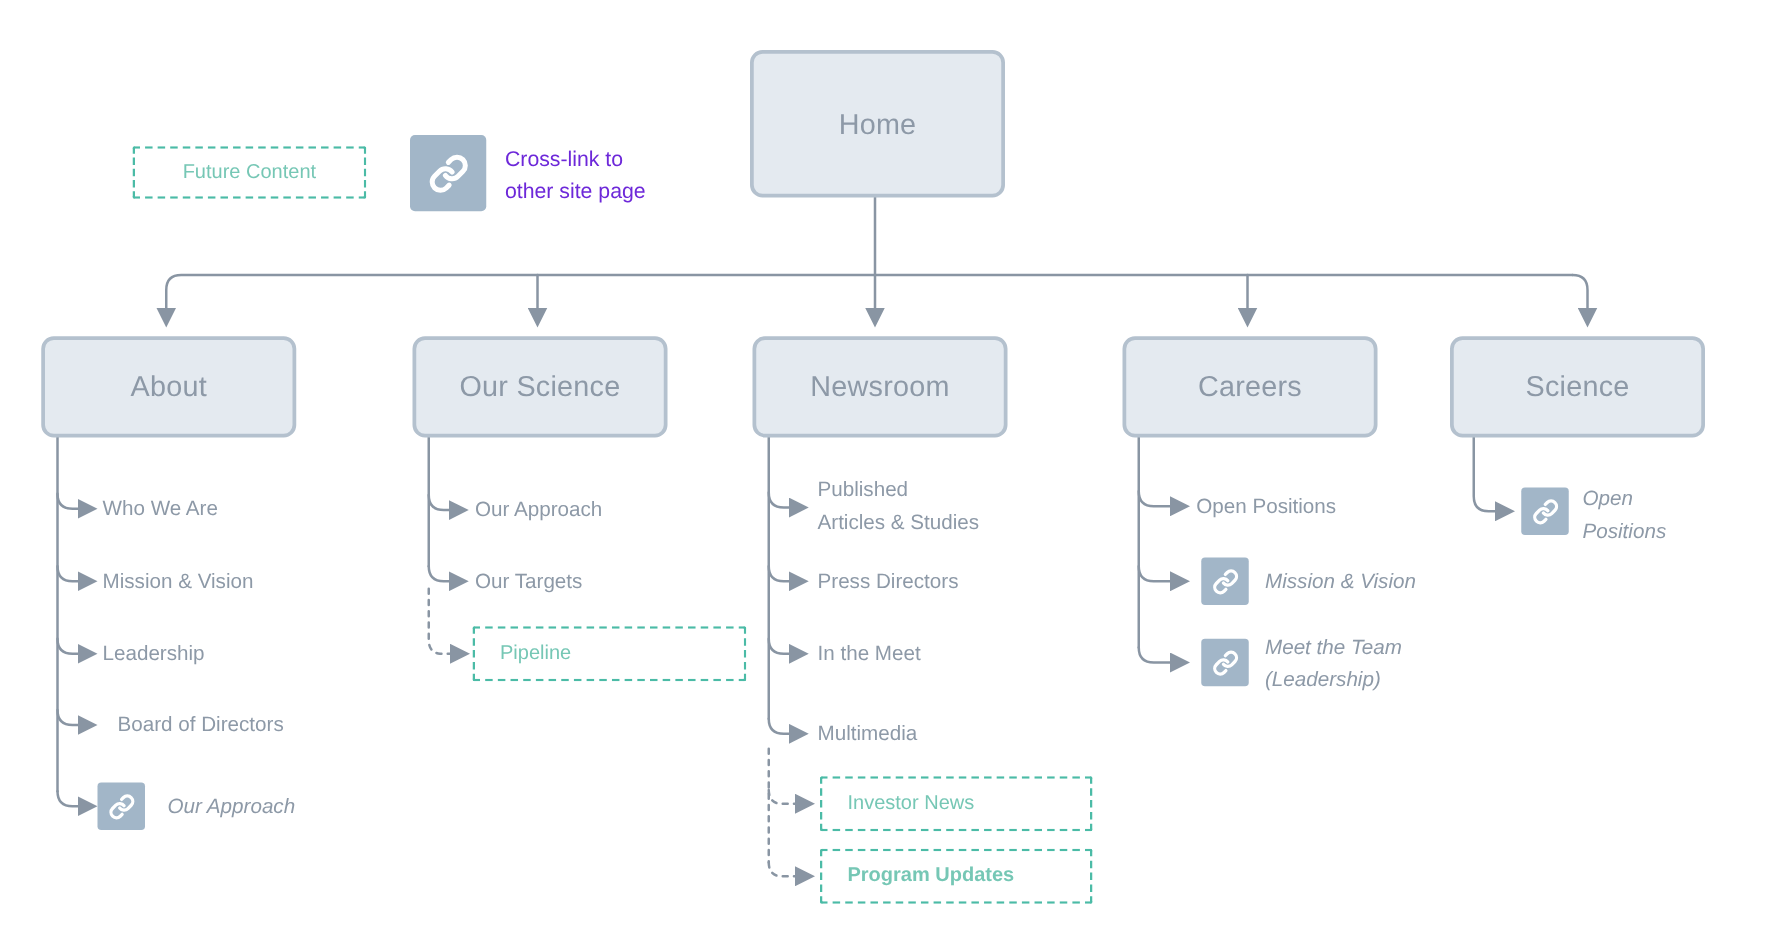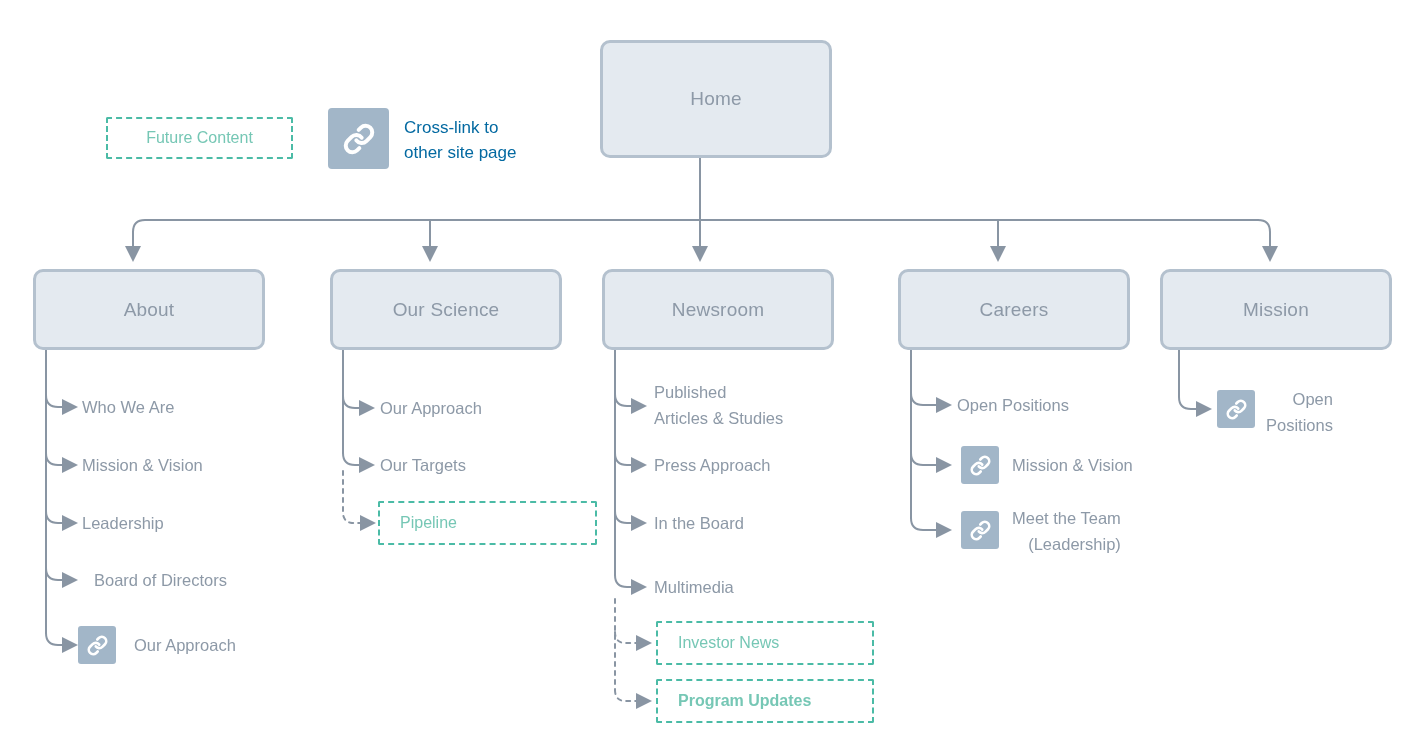--- a/index.html
+++ b/index.html
@@ -2,42 +2,42 @@
 <html><head>
 <meta charset="utf-8">
 <style>
   html,body{margin:0;padding:0;background:#fff;}
   .canvas{
     position:relative;width:1417px;height:742px;background:#ffffff;overflow:hidden;
     font-family:"Liberation Sans","DejaVu Sans",sans-serif;
   }
   svg.wires{position:absolute;left:0;top:0;width:1417px;height:742px;}
   .node{
-    position:absolute;width:232px;box-sizing:border-box;
+    position:absolute;width:204px;box-sizing:border-box;
     background:#e4eaf0;border:3px solid #b4c1ce;border-radius:10px;
     display:flex;align-items:center;justify-content:center;
-    color:#8d99a7;font-size:19px;letter-spacing:.2px;
+    color:#8d99a7;font-size:23px;letter-spacing:.2px;
   }
   .item{
     position:absolute;color:#8d99a7;font-size:16.5px;line-height:26px;
     white-space:pre-line;transform:translateY(-50%);
   }
-  .item.it{text-align:right;}
+  .item.it{font-style:italic;}
   .future-box{
     position:absolute;box-sizing:border-box;border:2px dashed #4bbba6;border-radius:2px;
     display:flex;align-items:center;padding-left:20px;
     color:#76c7b5;font-size:16px;
   }
   .future-box.centered{justify-content:center;padding-left:0;}
   .chip{
     position:absolute;background:#a2b6c8;border-radius:3px;
     display:flex;align-items:center;justify-content:center;
   }
   .legend-text{
-    position:absolute;color:#0369a1;font-size:17px;line-height:25px;
+    position:absolute;color:#6d28d9;font-size:17px;line-height:25px;
     white-space:pre-line;transform:translateY(-50%);
   }
 </style>
 </head>
 <body>
 
 <div class="canvas">
 
   <svg class="wires" viewBox="0 0 1417 742">
     <defs>
@@ -105,21 +105,21 @@
   <div class="node" style="left:330px;top:269px;height:81px;">
     <span>Our Science</span>
   </div>
   <div class="node" style="left:898px;top:269px;height:81px;">
     <span>Careers</span>
   </div>
   <div class="node" style="left:602px;top:269px;height:81px;">
     <span>Newsroom</span>
   </div>
   <div class="node" style="left:1160px;top:269px;height:81px;">
-    <span>Mission</span>
+    <span>Science</span>
   </div>
 
   <div class="item" style="left:82px;top:407px;">Who We Are</div>
   <div class="item" style="left:82px;top:465px;">Mission &amp; Vision</div>
   <div class="item" style="left:82px;top:523px;">Leadership</div>
   <div class="item" style="left:82px;top:580px;margin-left:12px;">Board of Directors</div>
   <div class="chip" style="left:78px;top:626px;width:38px;height:38px;">
     <svg viewBox="0 0 24 24" width="21" height="21" fill="none" stroke="#ffffff" stroke-width="3" stroke-linecap="round" stroke-linejoin="round">
       <path d="M10 13a5 5 0 0 0 7.54.54l3-3a5 5 0 0 0-7.07-7.07l-1.72 1.71"></path>
       <path d="M14 11a5 5 0 0 0-7.54-.54l-3 3a5 5 0 0 0 7.07 7.07l1.71-1.71"></path>
@@ -128,22 +128,22 @@
   <div class="item it" style="left:134px;top:645px;">Our Approach</div>
 
   <div class="item" style="left:380px;top:408px;">Our Approach</div>
   <div class="item" style="left:380px;top:465px;">Our Targets</div>
   <div class="future-box" style="left:378px;top:501px;width:219px;height:44px;">
     <span>Pipeline</span>
   </div>
 
   <div class="item" style="left:654px;top:405px;">Published
 Articles &amp; Studies</div>
-  <div class="item" style="left:654px;top:465px;">Press Approach</div>
-  <div class="item" style="left:654px;top:523px;">In the Board</div>
+  <div class="item" style="left:654px;top:465px;">Press Directors</div>
+  <div class="item" style="left:654px;top:523px;">In the Meet</div>
   <div class="item" style="left:654px;top:587px;">Multimedia</div>
   <div class="future-box" style="left:656px;top:621px;width:218px;height:44px;">
     <span>Investor News</span>
   </div>
   <div class="future-box" style="left:656px;top:679px;width:218px;height:44px;font-weight:bold;">
     <span>Program Updates</span>
   </div>
 
   <div class="item" style="left:957px;top:405px;">Open Positions</div>
   <div class="chip" style="left:961px;top:446px;width:38px;height:38px;">

